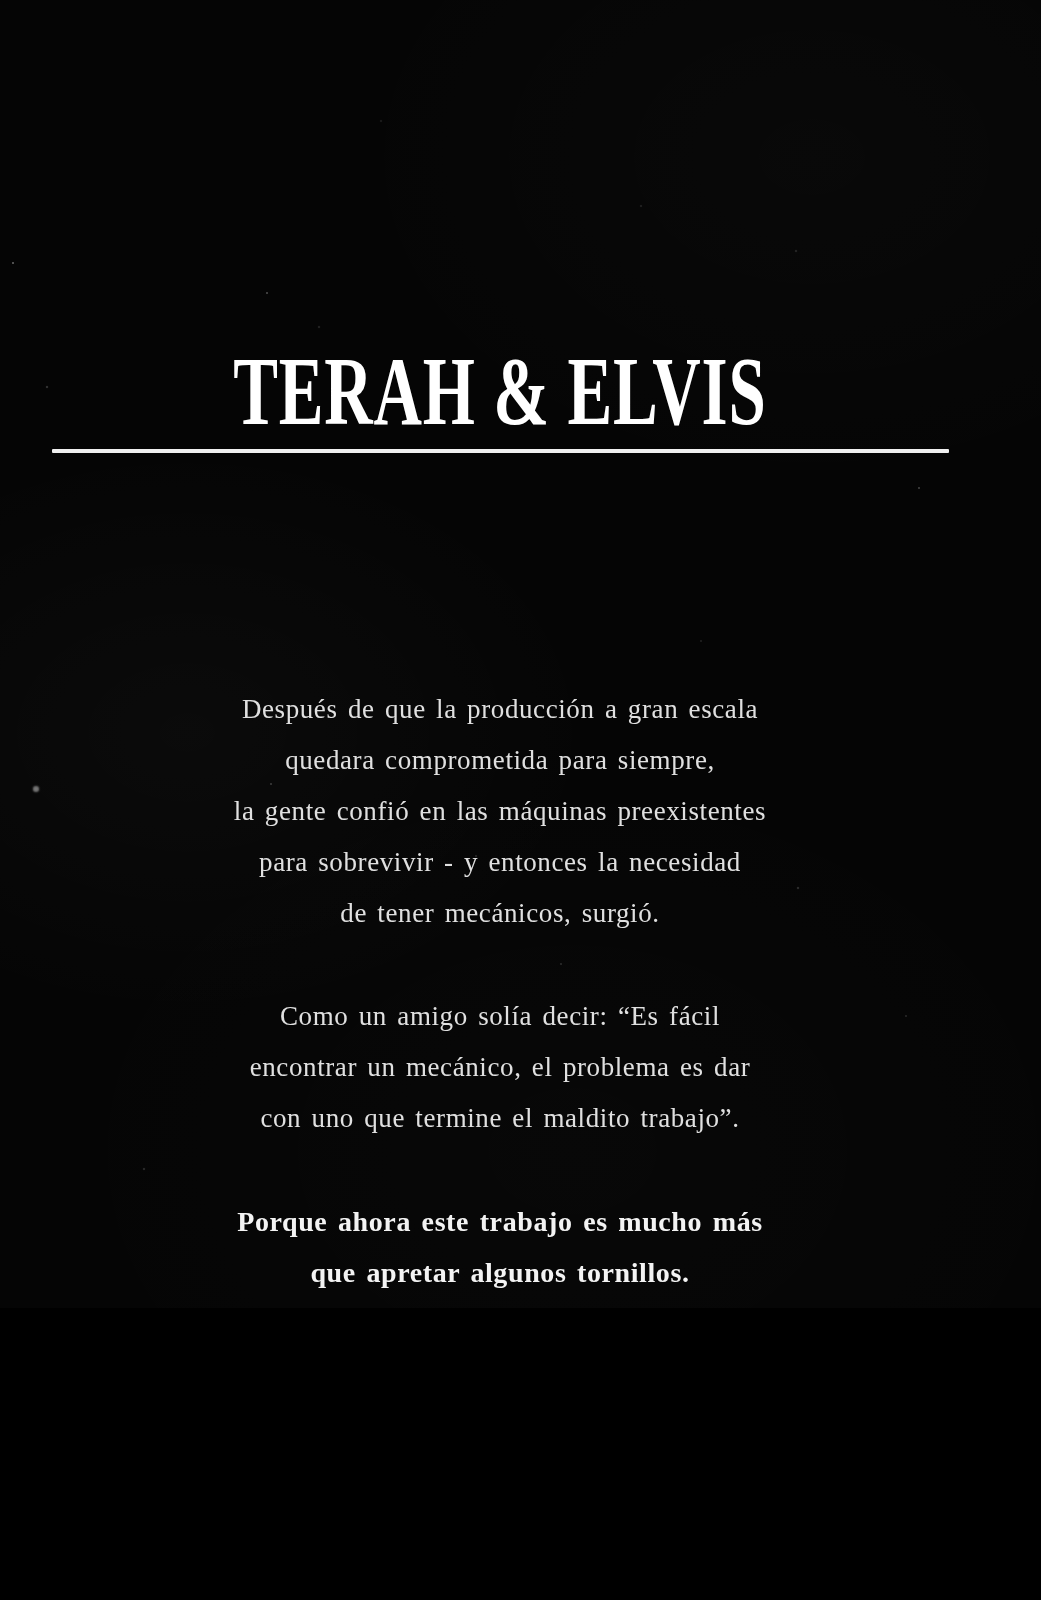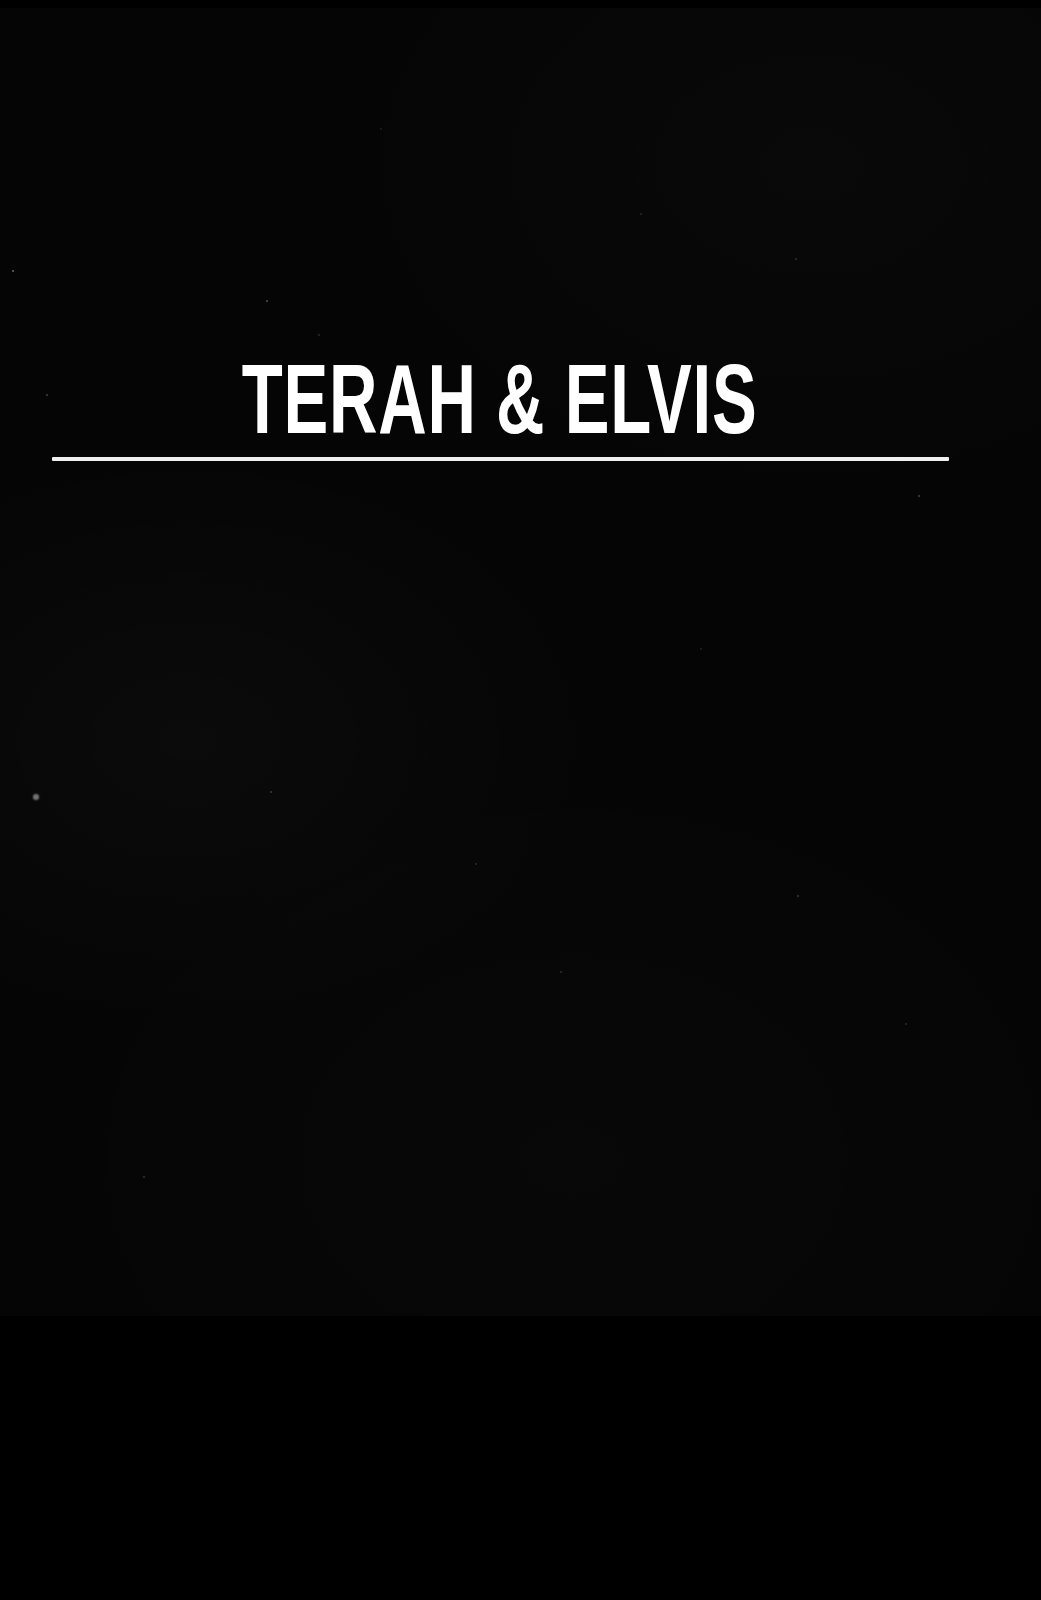--- a/index.html
+++ b/index.html
@@ -10,22 +10,21 @@
   #page {
     position: relative;
     width: 1041px;
     height: 1308px;
     overflow: hidden;
     background:
       radial-gradient(ellipse 600px 420px at 18% 56%, rgba(255,255,255,0.022), rgba(255,255,255,0) 70%),
       radial-gradient(ellipse 700px 500px at 78% 12%, rgba(255,255,255,0.016), rgba(255,255,255,0) 70%),
       radial-gradient(ellipse 800px 600px at 55% 88%, rgba(255,255,255,0.012), rgba(255,255,255,0) 70%),
       #050505;
-    font-family: Liberation Sans, sans-serif;
-    margin-top: 8px;
+    font-family: Liberation Serif, serif;
   }
   
   .dust {
     position: absolute;
     top: 0; left: 0;
     width: 2px; height: 2px;
     border-radius: 50%;
     background: transparent;
     box-shadow:
       12px 262px 0 0 rgba(255,255,255,0.40),
@@ -136,17 +135,27 @@
   <div class="content">
 
     <div class="block title-block">
       <div class="title-text">TERAH &amp; ELVIS</div>
     </div>
 
     <div class="divider"></div>
 
 
 
+    <p class="paragraph para-1">Después de que la producción a gran escala
+quedara comprometida para siempre,
+la gente confió en las máquinas preexistentes
+para sobrevivir - y entonces la necesidad
+de tener mecánicos, surgió.</p>
 
+    <p class="paragraph para-2">Como un amigo solía decir: “Es fácil
+encontrar un mecánico, el problema es dar
+con uno que termine el maldito trabajo”.</p>
 
+    <p class="paragraph para-3">Porque ahora este trabajo es mucho más
+que apretar algunos tornillos.</p>
 
   </div>
 </div>
 
 </body></html>

